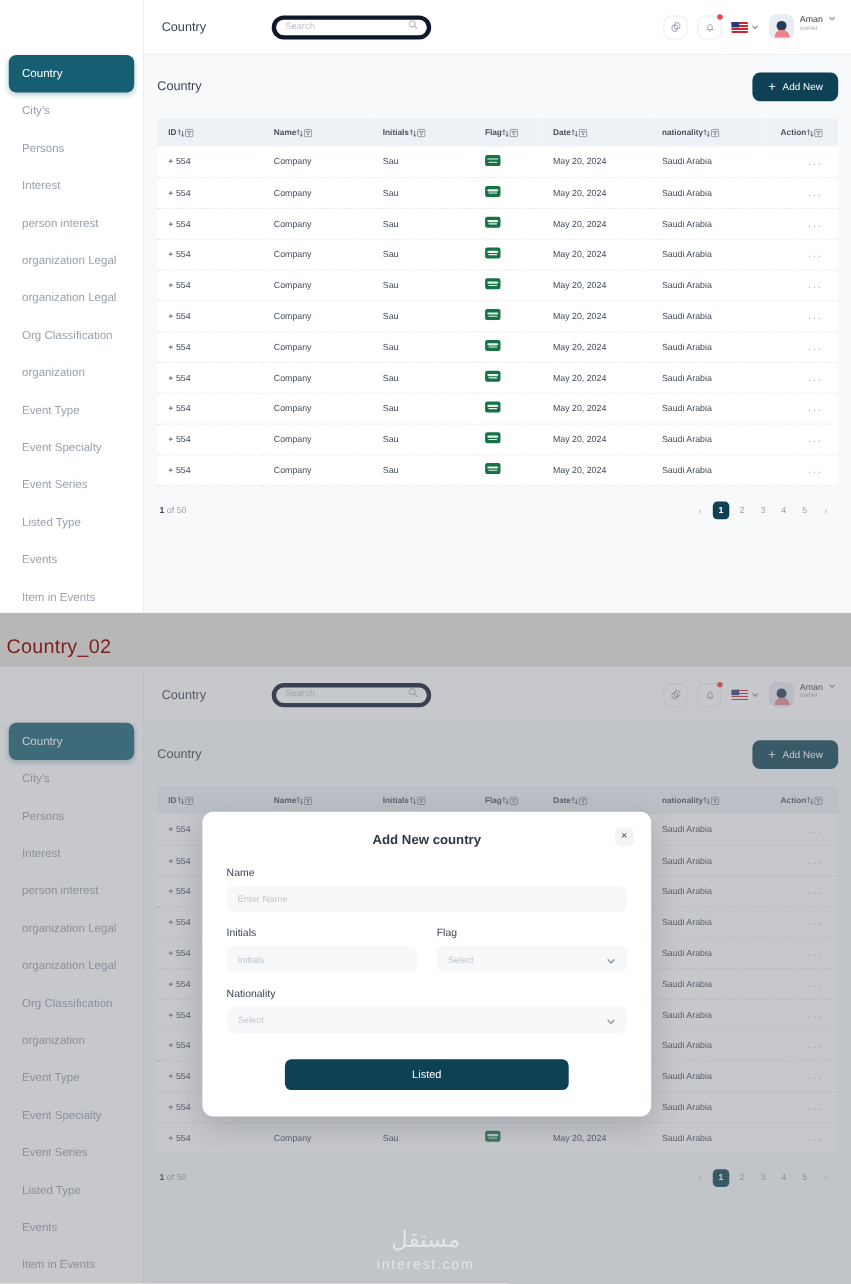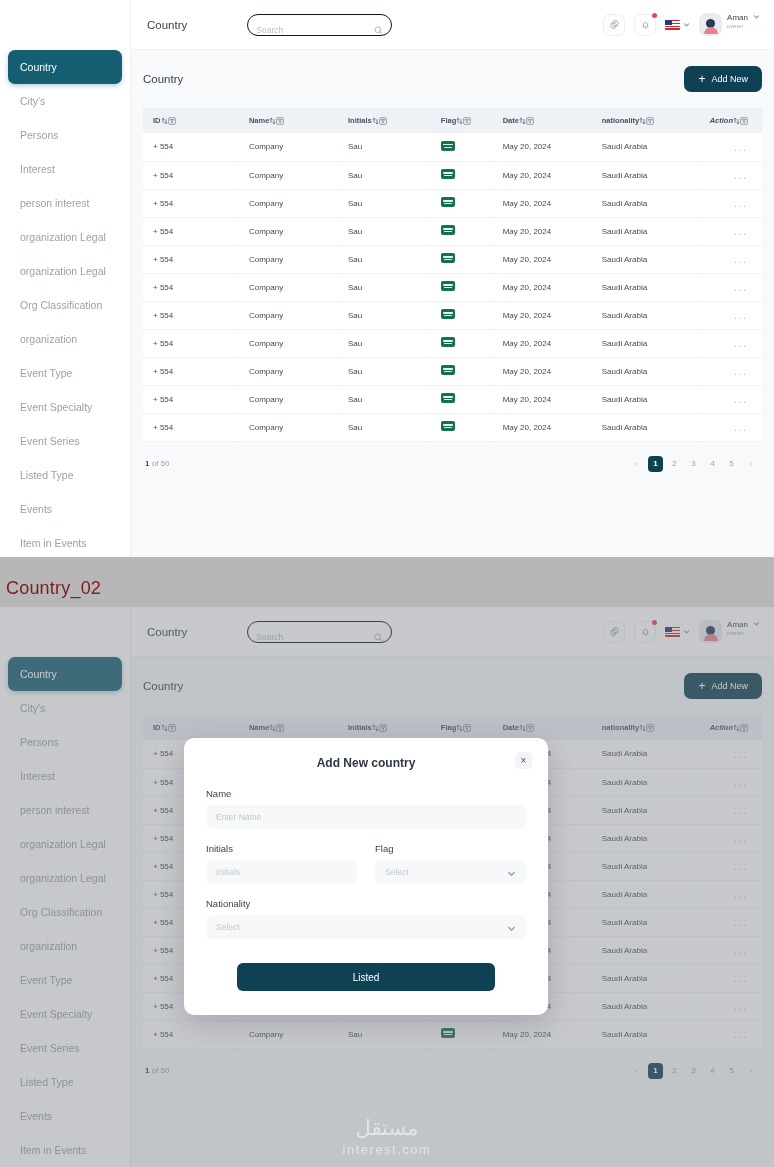--- a/index.html
+++ b/index.html
@@ -66,24 +66,24 @@
     height: 50px;
     background: #ffffff;
     display: flex; align-items: center;
     padding: 0 14px 0 16px;
     border-bottom: 1px solid #f0f2f5;
   }
   .topbar-title { font-size: 11.5px; color: #3c4351; }
   .search-wrap {
     margin-left: 60px;
     width: 145px; height: 22px;
-    border: 1px solid #0f172a;
+    border: 4px solid #0f172a;
     border-radius: 11px;
     background: #fff;
-    display: flex; align-items: flex-end;
+    display: flex; align-items: flex-start;
     padding: 0 8px;
   }
   .search-input {
     border: 0; outline: 0; flex: 1;
     font-size: 8.5px; color: #3c4351;
     font-family: inherit; background: transparent;
   }
   .search-input::placeholder { color: #b9bfc8; }
   .mag { width: 9px; height: 9px; flex: 0 0 auto; }
   .mag circle { fill: none; stroke: #b9bfc8; stroke-width: 1.4; }
@@ -185,21 +185,21 @@
   }
   .sa-flag::before {
     content:''; position:absolute; left:2px; top:3px;
     width:10px; height:1.6px; background:#e9f3ec; border-radius:1px;
   }
   .sa-flag::after {
     content:''; position:absolute; left:3px; top:6px;
     width:8px; height:1.2px; background:#e9f3ec; border-radius:1px;
   }
   .dots { color: #b4bac3; font-size: 11px; letter-spacing: 1.5px; cursor: pointer; }
-  .col-action { text-align: right; padding-right: 14px !important; font-style: italic; }
+  .col-action { text-align: right; padding-right: 14px !important; }
   .col-action .th-in { justify-content: flex-end; }
 
   
   .pager {
     display: flex; align-items: center;
     padding: 14px 4px 0 2px;
     gap: 46px;
   }
   .pager-info { font-size: 8px; color: #9aa1ac; }
   .pager-info b { color: #424a58; font-weight: 600; }
@@ -216,21 +216,21 @@
   
   #screen-bottom .dim-overlay {
     position: absolute; inset: 0;
     background: rgba(120,124,130,.42);
     z-index: 20;
   }
   .modal {
     position: absolute;
     z-index: 30;
     left: 184px; top: 131px;
-    width: 364px;
+    width: 408px;
     background: #fff;
     border-radius: 10px;
     box-shadow: 0 8px 28px rgba(20,30,50,.18);
     padding: 18px 22px 24px 22px;
   }
   .modal-title {
     text-align: center; font-size: 12px; font-weight: 600;
     color: #2f3744; margin-bottom: 18px;
   }
   .modal-close {

